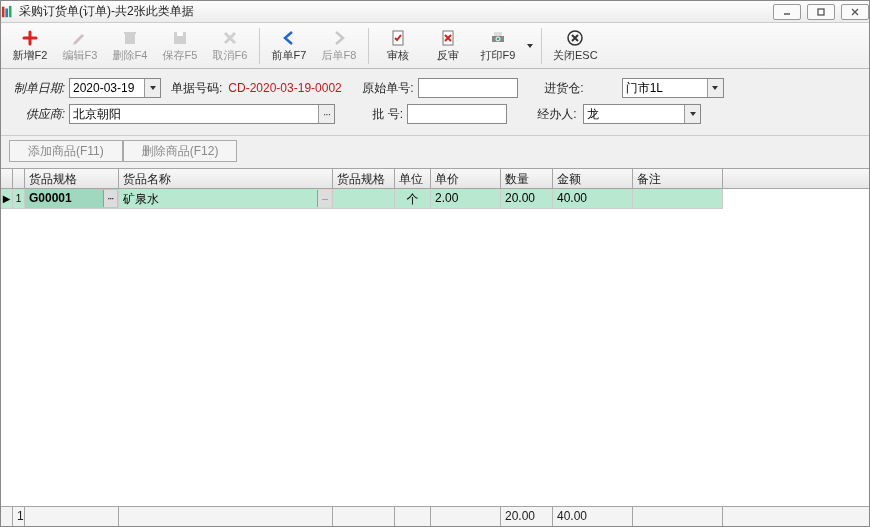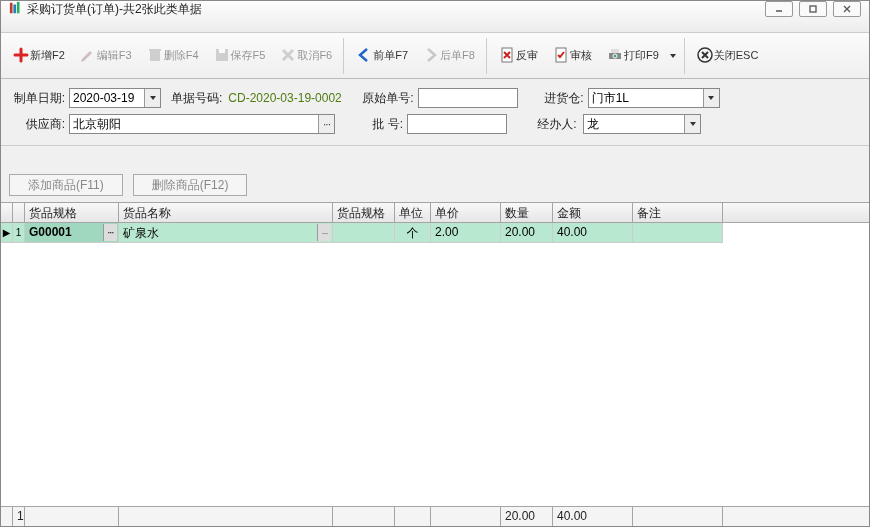--- a/index.html
+++ b/index.html
@@ -1,47 +1,47 @@
 <!DOCTYPE html>
 <html><head>
 <meta charset="utf-8">
 <style>
   * { box-sizing: border-box; }
   html, body { margin:0; padding:0; font-family: "Microsoft YaHei", SimSun, Arial, sans-serif; font-size:12px; background:#fff; }
   .window { width:870px; height:527px; border:1px solid #888; background:#f0f0f0; display:flex; flex-direction:column; position:relative; }
-  .titlebar { height:32px; background:linear-gradient(#fdfdfd,#ececec); display:flex; align-items:flex-start; padding:0 8px; border-bottom:1px solid #ccc; }
+  .titlebar { height:22px; background:linear-gradient(#fdfdfd,#ececec); display:flex; align-items:center; padding:0 0; border-bottom:1px solid #ccc; }
   .titlebar .app-icon { width:14px; height:14px; margin-right:4px; display:flex; }
   .titlebar .title-text { flex:1; color:#222; }
   .winbtns { display:flex; gap:6px; }
   .winbtn { width:28px; height:16px; border:1px solid #999; border-radius:2px; background:#fafafa; display:flex; align-items:center; justify-content:center; font-size:10px; color:#555; cursor:pointer; }
   
   .toolbar { height:46px; background:linear-gradient(#fbfbfb,#efefef); border-bottom:1px solid #bbb; display:flex; align-items:center; padding:2px 6px; gap:4px; }
-  .tb-btn { display:flex; flex-direction:row; align-items:center; justify-content:center; min-width:46px; height:42px; padding:19px 4px; cursor:pointer; border:1px solid transparent; border-radius:3px; }
+  .tb-btn { display:flex; flex-direction:column; align-items:center; justify-content:center; min-width:46px; height:42px; padding:19px 4px; cursor:pointer; border:1px solid transparent; border-radius:3px; }
   .tb-btn.disabled { opacity:0.5; cursor:default; }
   .tb-btn .ic { width:18px; height:18px; margin-bottom:1px; }
   .tb-btn .lbl { font-size:11px; color:#333; white-space:nowrap; }
   .tb-sep { width:1px; height:36px; background:#ccc; margin:0 2px; }
   .tb-drop { width:10px; display:flex; align-items:center; justify-content:center; height:42px; cursor:pointer; }
   .tb-drop svg { width:8px; height:8px; }
   
   .form-area { padding:8px 10px 6px 10px; background:#f0f0f0; border-bottom:1px solid #ccc; }
   .form-row { display:flex; align-items:center; margin-bottom:4px; gap:4px; height:22px; }
   .form-row label { text-align:right; color:#222; white-space:nowrap; }
-  .lbl-w { width:54px; display:inline-block; }
+  .lbl-w { width:54px; display:inline-block;font-style:italic; }
   .input { height:20px; border:1px solid #888; background:#fff; padding:0 3px; font-size:12px; }
   .combo { position:relative; display:inline-flex; align-items:center; }
   .combo .input { padding-right:16px; }
   .combo .arrow { position:absolute; right:1px; top:1px; width:16px; height:18px; background:#eee; border-left:1px solid #999; display:flex; align-items:center; justify-content:center; }
   .combo .arrow svg { width:8px; height:6px; }
   .lookup { position:relative; display:inline-flex;align-items:center; }
   .lookup .dots { position:absolute; right:1px; top:1px; width:16px; height:18px; background:#eee; border-left:1px solid #999; display:flex; align-items:center; justify-content:center; font-size:10px; letter-spacing:-1px; color:#333; cursor:pointer;}
-  .blue-text { color:#4d7c0f; }
+  .blue-text { color:#b91c1c; }
   .red-stamp { color:#d00; font-size:15px; font-weight:bold; letter-spacing:1px; }
   
-  .btn-row { padding:4px 8px 6px 8px; display:flex; gap:10px; background:#f0f0f0;margin-top:24px; }
+  .btn-row { padding:4px 8px 6px 8px; display:flex; background:#f0f0f0; }
   .flat-btn { height:22px; padding:0 18px; border:1px solid #aaa; background:#f5f5f5; color:#888; cursor:default; font-size:12px; }
   
   .grid-wrap { flex:1; background:#fff; display:flex; flex-direction:column; border-top:1px solid #a5a5a5; overflow:hidden; }
   .grid-header { display:flex; background:linear-gradient(#f8f8f8,#e6e6e6); border-bottom:1px solid #a5a5a5; height:20px; }
   .gh { border-right:1px solid #a5a5a5; padding:2px 4px; font-size:12px; color:#222; overflow:hidden; white-space:nowrap; }
   .grid-body { flex:1; overflow:auto; background:#fff; }
   .grid-row { display:flex; height:20px; }
   .gc { border-right:1px solid #ccc; border-bottom:1px solid #ccc; padding:2px 4px; font-size:12px; overflow:hidden; white-space:nowrap; }
   .row-ind { background:#eaeaea; display:flex; align-items:center; justify-content:center; font-size:10px;}
   .active-row .gc { background:#b9e8d0; }
@@ -134,30 +134,30 @@
     <div class="tb-btn disabled">
       <span class="ic"><svg viewBox="0 0 18 18">
             <path d="M6 3l7 6-7 6" fill="none" stroke="#999" stroke-width="2.5"></path>
           </svg></span>
       <span class="lbl">后单F8</span>
     </div>
     <div class="tb-sep"></div>
     <div class="tb-btn">
       <span class="ic"><svg viewBox="0 0 18 18">
             <rect x="4" y="2" width="10" height="14" fill="#fff" stroke="#777"></rect>
+            <path d="M6 9l2 2 4-5" stroke="#c22" stroke-width="2" fill="none"></path>
+          </svg></span>
+      <span class="lbl">审核</span>
+    </div>
+    <div class="tb-btn">
+      <span class="ic"><svg viewBox="0 0 18 18">
+            <rect x="4" y="2" width="10" height="14" fill="#fff" stroke="#777"></rect>
             <path d="M6 6l6 6M12 6l-6 6" stroke="#c22" stroke-width="2"></path>
           </svg></span>
       <span class="lbl">反审</span>
-    </div>
-    <div class="tb-btn">
-      <span class="ic"><svg viewBox="0 0 18 18">
-            <rect x="4" y="2" width="10" height="14" fill="#fff" stroke="#777"></rect>
-            <path d="M6 9l2 2 4-5" stroke="#c22" stroke-width="2" fill="none"></path>
-          </svg></span>
-      <span class="lbl">审核</span>
     </div>
     <div class="tb-btn">
       <span class="ic"><svg viewBox="0 0 18 18">
             <rect x="3" y="7" width="12" height="6" fill="#888"></rect>
             <rect x="5" y="3" width="8" height="4" fill="#ddd"></rect>
             <circle cx="9" cy="10" r="2" fill="#3a7" stroke="#fff"></circle>
           </svg></span>
       <span class="lbl">打印F9</span>
     </div>
     <div class="tb-drop">
@@ -185,21 +185,21 @@
               <path d="M1 1l3 4 3-4z" fill="#333"></path>
             </svg>
           </span>
       </span>
       <label style="margin-left:6px">单据号码:</label>
       <span class="blue-text" style="display:inline-block;min-width:132px;padding-left:2px">CD-2020-03-19-0002</span>
       <label>原始单号:</label>
       <input class="input" style="width: 100px;" value="">
       <label style="margin-left:18px;width:44px;text-align:right">进货仓:</label>
       <span class="combo">
-        <input class="input" style="width: 132px;" value="门市1L">
+        <input class="input" style="width: 102px; margin-left: 34px;" value="门市1L">
         <span class="arrow">
             <svg viewBox="0 0 8 6">
               <path d="M1 1l3 4 3-4z" fill="#333"></path>
             </svg>
           </span>
       </span>
     </div>
     <div class="form-row">
       <label class="lbl-w">供应商:</label>
       <span class="lookup">

